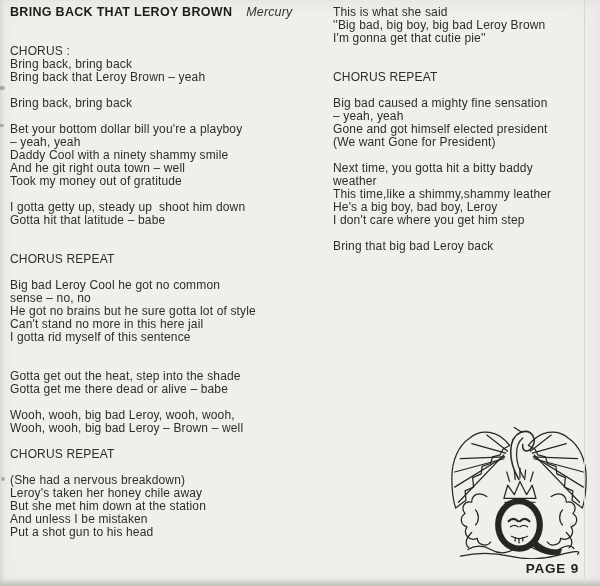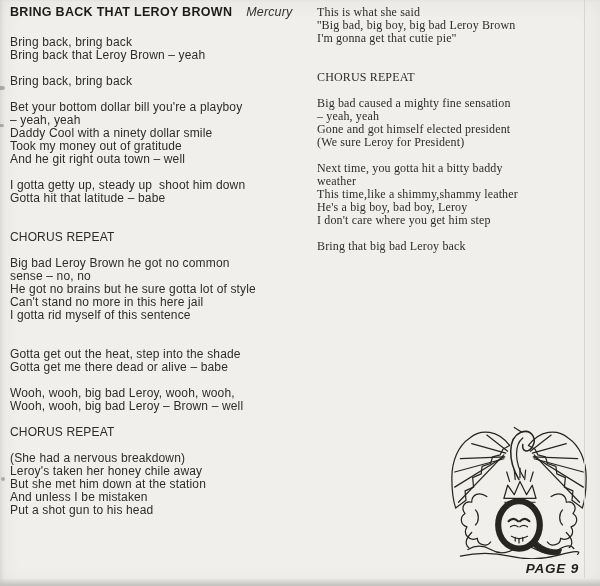--- a/index.html
+++ b/index.html
@@ -24,31 +24,31 @@
   .right-fold {
     position: absolute; top: 0; bottom: 8px; left: 584px; width: 1px;
     background: #d7d5d0;
   }
   .col {
     position: absolute; top: 6px;
     font-size: 12px; line-height: 13px;
     letter-spacing: 0.15px;
   }
   .col-left  { left: 10px;  width: 316px; }
-  .col-right { left: 317px; width: 262px; font-family: Liberation Serif, serif; }
-  .header { white-space: nowrap; margin-bottom: 17px; }
+  .col-right { left: 333px; width: 262px; }
+  .header { white-space: nowrap; margin-bottom: 26px; }
   .song-title { font-weight: bold; font-size: 12.5px; letter-spacing: 0.3px; color: #1d1c1a; }
   .credit { font-style: italic; font-size: 12.5px; margin-left: 14px; color: #34332f; }
   .block { margin-top: 13px; }
   .block:first-child { margin-top: 0; }
   .block.gap-large { margin-top: 26px; }
   .line { white-space: pre-wrap; }
   .page-number {
     position: absolute; right: 21px; bottom: 10px;
-    font-weight: bold; font-size: 13.5px; letter-spacing: 0.8px; color: #222120; font-style: italic;
+    font-weight: bold; font-size: 13.5px; letter-spacing: 0.8px; color: #222120;
   }
   .crest {
     position: absolute; right: 5px; bottom: 27px;
     width: 152px; height: 140px;
   }
   .crest svg { width: 100%; height: 100%; }
   .speck { position: absolute; background: #8d8c86; opacity: 0.65; }
   .speck.s1 { left: 0; top: 86px;  width: 5px; height: 4px; border-radius: 0 60% 60% 0; }
   .speck.s2 { left: 0; top: 124px; width: 4px; height: 3px; border-radius: 0 60% 60% 0; }
   .speck.s3 { left: 1px; top: 477px; width: 4px; height: 4px; border-radius: 50%; }
@@ -57,42 +57,43 @@
 <body>
 
 <div class="page">
 
   <div class="col col-left">
     <div class="header">
       <span class="song-title">BRING BACK THAT LEROY BROWN</span><span class="credit">Mercury</span>
     </div>
     <div>
         <div class="block">
+          <div class="line">CHORUS :</div>
           <div class="line">Bring back, bring back</div>
           <div class="line">Bring back that Leroy Brown – yeah</div>
         </div>
         <div class="block">
           <div class="line">Bring back, bring back</div>
         </div>
         <div class="block">
           <div class="line">Bet your bottom dollar bill you're a playboy</div>
           <div class="line">– yeah, yeah</div>
-          <div class="line">Daddy Cool with a ninety dollar smile</div>
+          <div class="line">Daddy Cool with a ninety shammy smile</div>
+          <div class="line">And he git right outa town – well</div>
           <div class="line">Took my money out of gratitude</div>
-          <div class="line">And he git right outa town – well</div>
         </div>
         <div class="block">
           <div class="line">I gotta getty up, steady up  shoot him down</div>
           <div class="line">Gotta hit that latitude – babe</div>
         </div>
         <div class="block gap-large">
           <div class="line">CHORUS REPEAT</div>
         </div>
         <div class="block">
-          <div class="line">Big bad Leroy Brown he got no common</div>
+          <div class="line">Big bad Leroy Cool he got no common</div>
           <div class="line">sense – no, no</div>
           <div class="line">He got no brains but he sure gotta lot of style</div>
           <div class="line">Can't stand no more in this here jail</div>
           <div class="line">I gotta rid myself of this sentence</div>
         </div>
         <div class="block gap-large">
           <div class="line">Gotta get out the heat, step into the shade</div>
           <div class="line">Gotta get me there dead or alive – babe</div>
         </div>
         <div class="block">
@@ -119,21 +120,21 @@
           <div class="line">''Big bad, big boy, big bad Leroy Brown</div>
           <div class="line">I'm gonna get that cutie pie''</div>
         </div>
         <div class="block gap-large">
           <div class="line">CHORUS REPEAT</div>
         </div>
         <div class="block">
           <div class="line">Big bad caused a mighty fine sensation</div>
           <div class="line">– yeah, yeah</div>
           <div class="line">Gone and got himself elected president</div>
-          <div class="line">(We sure Leroy for President)</div>
+          <div class="line">(We want Gone for President)</div>
         </div>
         <div class="block">
           <div class="line">Next time, you gotta hit a bitty baddy</div>
           <div class="line">weather</div>
           <div class="line">This time,like a shimmy,shammy leather</div>
           <div class="line">He's a big boy, bad boy, Leroy</div>
           <div class="line">I don't care where you get him step</div>
         </div>
         <div class="block">
           <div class="line">Bring that big bad Leroy back</div>

